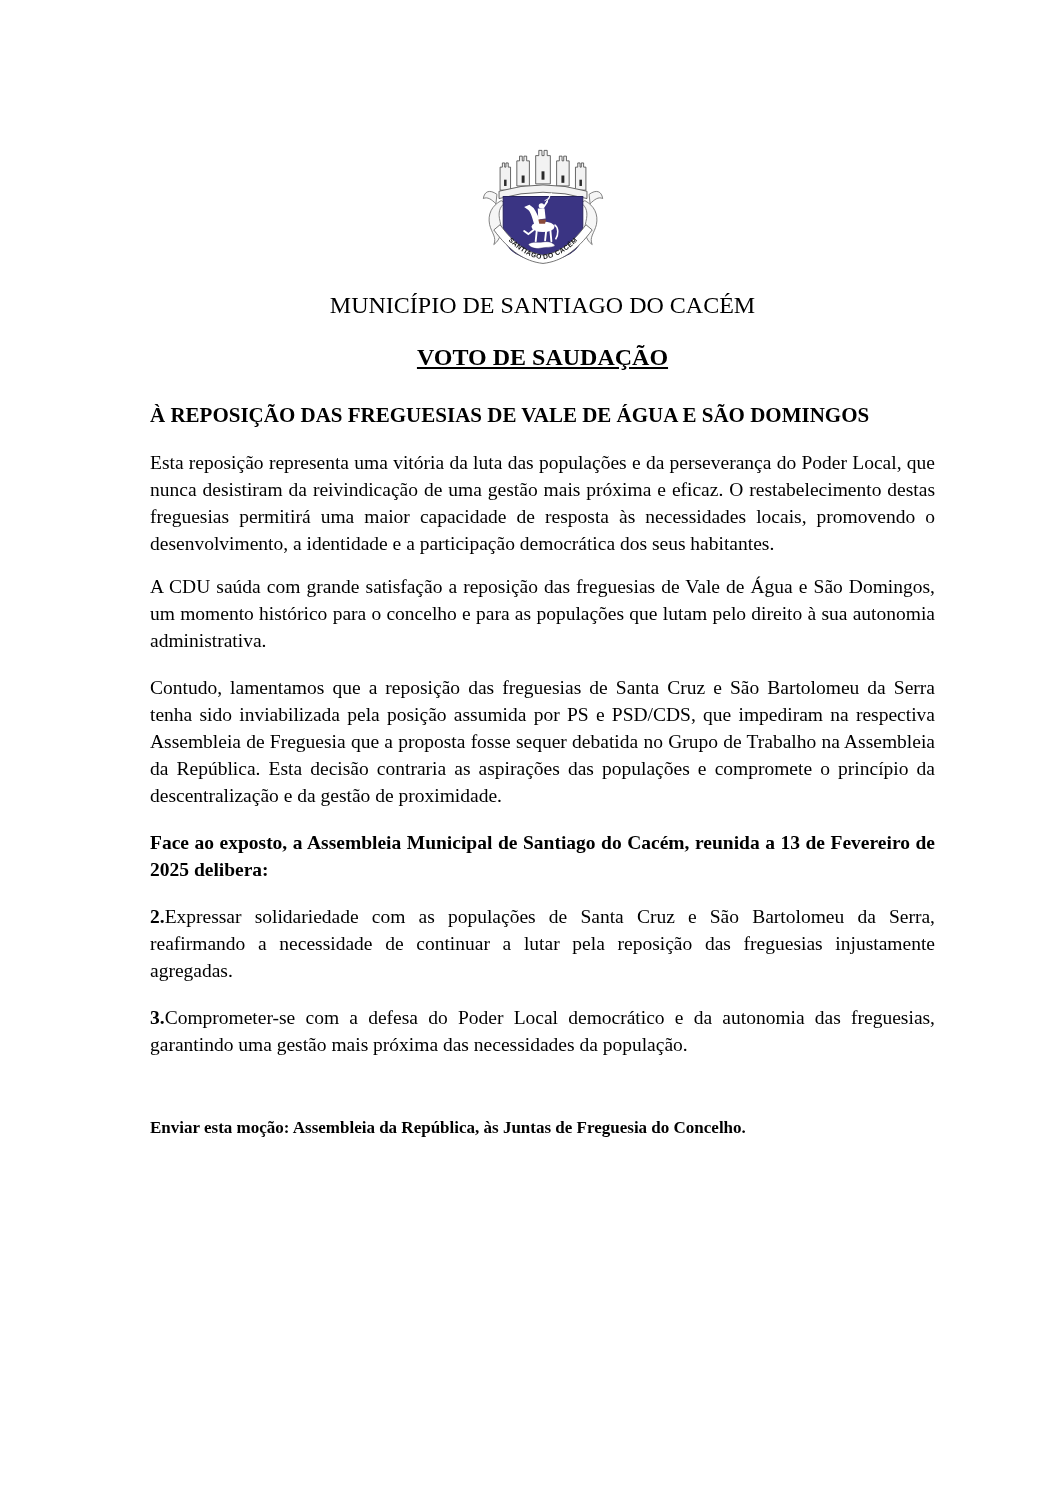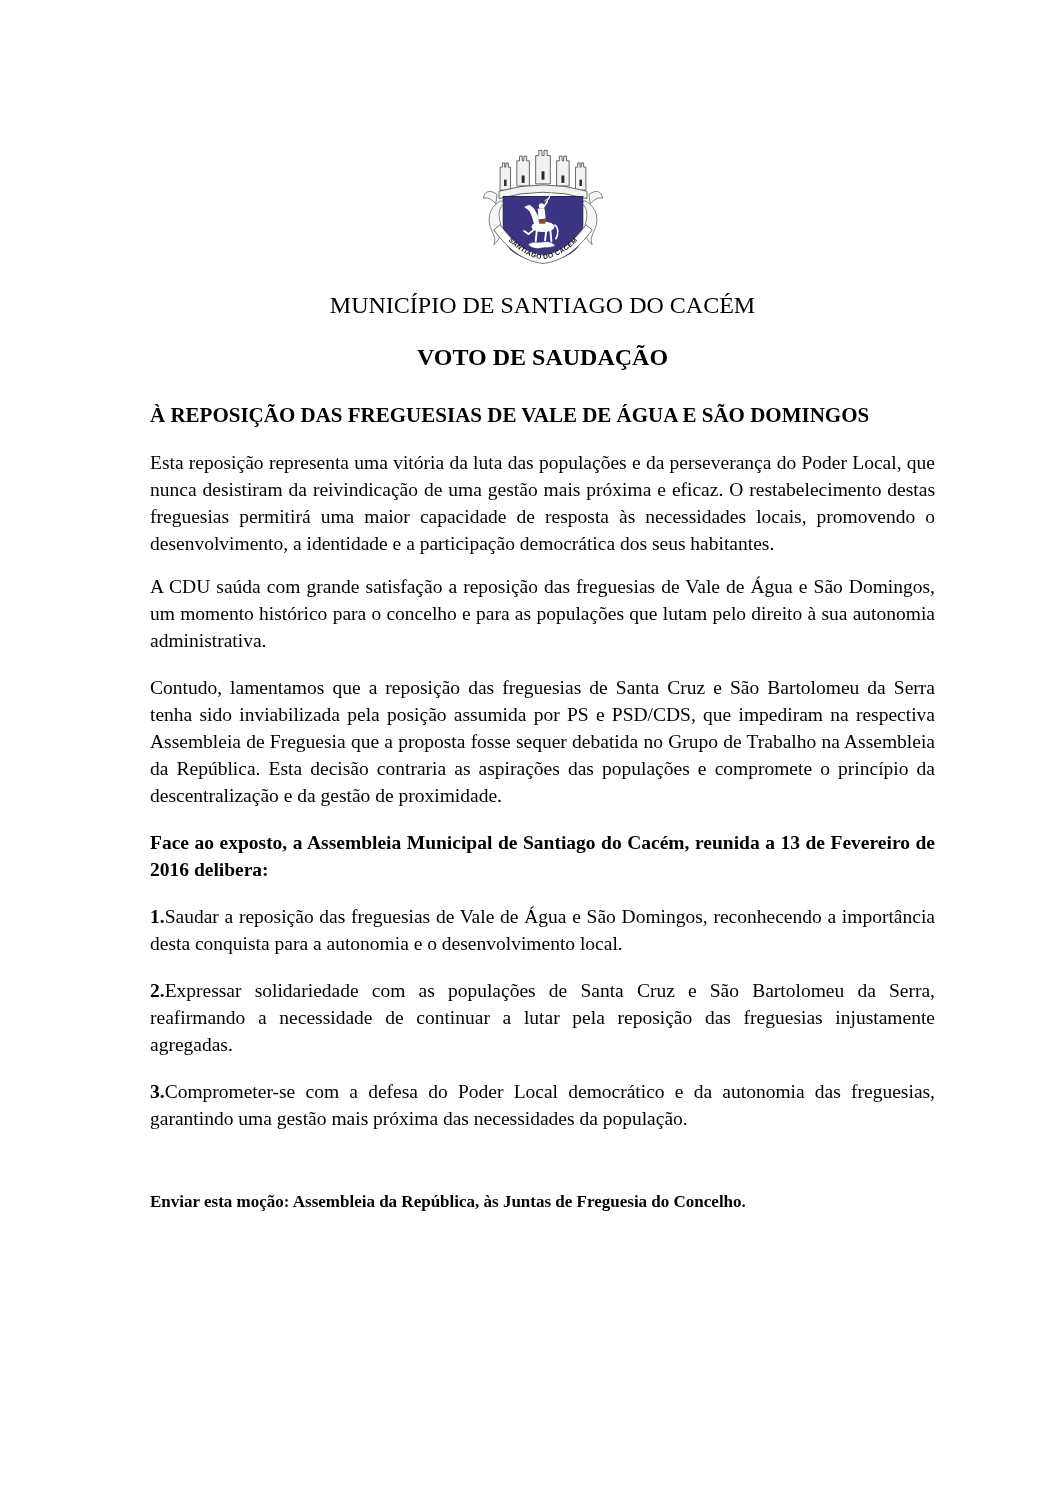--- a/index.html
+++ b/index.html
@@ -28,20 +28,21 @@
     font-weight: normal;
     text-align: center;
     margin: 0;
   }
   .doc-title {
     font-size: 24px;
     line-height: 30px;
     font-weight: bold;
     text-align: center;
     margin: 22px 0 0 0;
+    text-decoration: underline;
   }
   .subject {
     font-size: 21px;
     line-height: 27px;
     font-weight: bold;
     margin: 30px 0 0 0;
   }
   p.body-par {
     font-size: 19.5px;
     line-height: 27px;
@@ -127,23 +128,22 @@
   <h1 class="org-name">MUNICÍPIO DE SANTIAGO DO CACÉM</h1>
 
   <h2 class="doc-title">VOTO DE SAUDAÇÃO</h2>
 
   <h3 class="subject">À REPOSIÇÃO DAS FREGUESIAS DE VALE DE ÁGUA E SÃO DOMINGOS</h3>
 
   <p class="body-par">Esta reposição representa uma vitória da luta das populações e da perseverança do Poder Local, que nunca desistiram da reivindicação de uma gestão mais próxima e eficaz. O restabelecimento destas freguesias permitirá uma maior capacidade de resposta às necessidades locais, promovendo o desenvolvimento, a identidade e a participação democrática dos seus habitantes.</p>
   <p class="body-par first">A CDU saúda com grande satisfação a reposição das freguesias de Vale de Água e São Domingos, um momento histórico para o concelho e para as populações que lutam pelo direito à sua autonomia administrativa.</p>
   <p class="body-par">Contudo, lamentamos que a reposição das freguesias de Santa Cruz e São Bartolomeu da Serra tenha sido inviabilizada pela posição assumida por PS e PSD/CDS, que impediram na respectiva Assembleia de Freguesia que a proposta fosse sequer debatida no Grupo de Trabalho na Assembleia da República. Esta decisão contraria as aspirações das populações e compromete o princípio da descentralização e da gestão de proximidade.</p>
 
-  <p class="body-par bold-par">Face ao exposto, a Assembleia Municipal de Santiago do Cacém, reunida a 13 de Fevereiro de 2016 delibera:</p>
+  <p class="body-par bold-par">Face ao exposto, a Assembleia Municipal de Santiago do Cacém, reunida a 13 de Fevereiro de 2025 delibera:</p>
 
-  <p class="body-par"><span class="item-number">1.</span><span>Saudar a reposição das freguesias de Vale de Água e São Domingos, reconhecendo a importância desta conquista para a autonomia e o desenvolvimento local.</span></p>
 
   <p class="body-par"><span class="item-number">2.</span><span>Expressar solidariedade com as populações de Santa Cruz e São Bartolomeu da Serra, reafirmando a necessidade de continuar a lutar pela reposição das freguesias injustamente agregadas.</span></p>
 
   <p class="body-par"><span class="item-number">3.</span><span>Comprometer-se com a defesa do Poder Local democrático e da autonomia das freguesias, garantindo uma gestão mais próxima das necessidades da população.</span></p>
 
   <p class="closing">Enviar esta moção: Assembleia da República, às Juntas de Freguesia do Concelho.</p>
 
 </div>
 
 </body></html>

